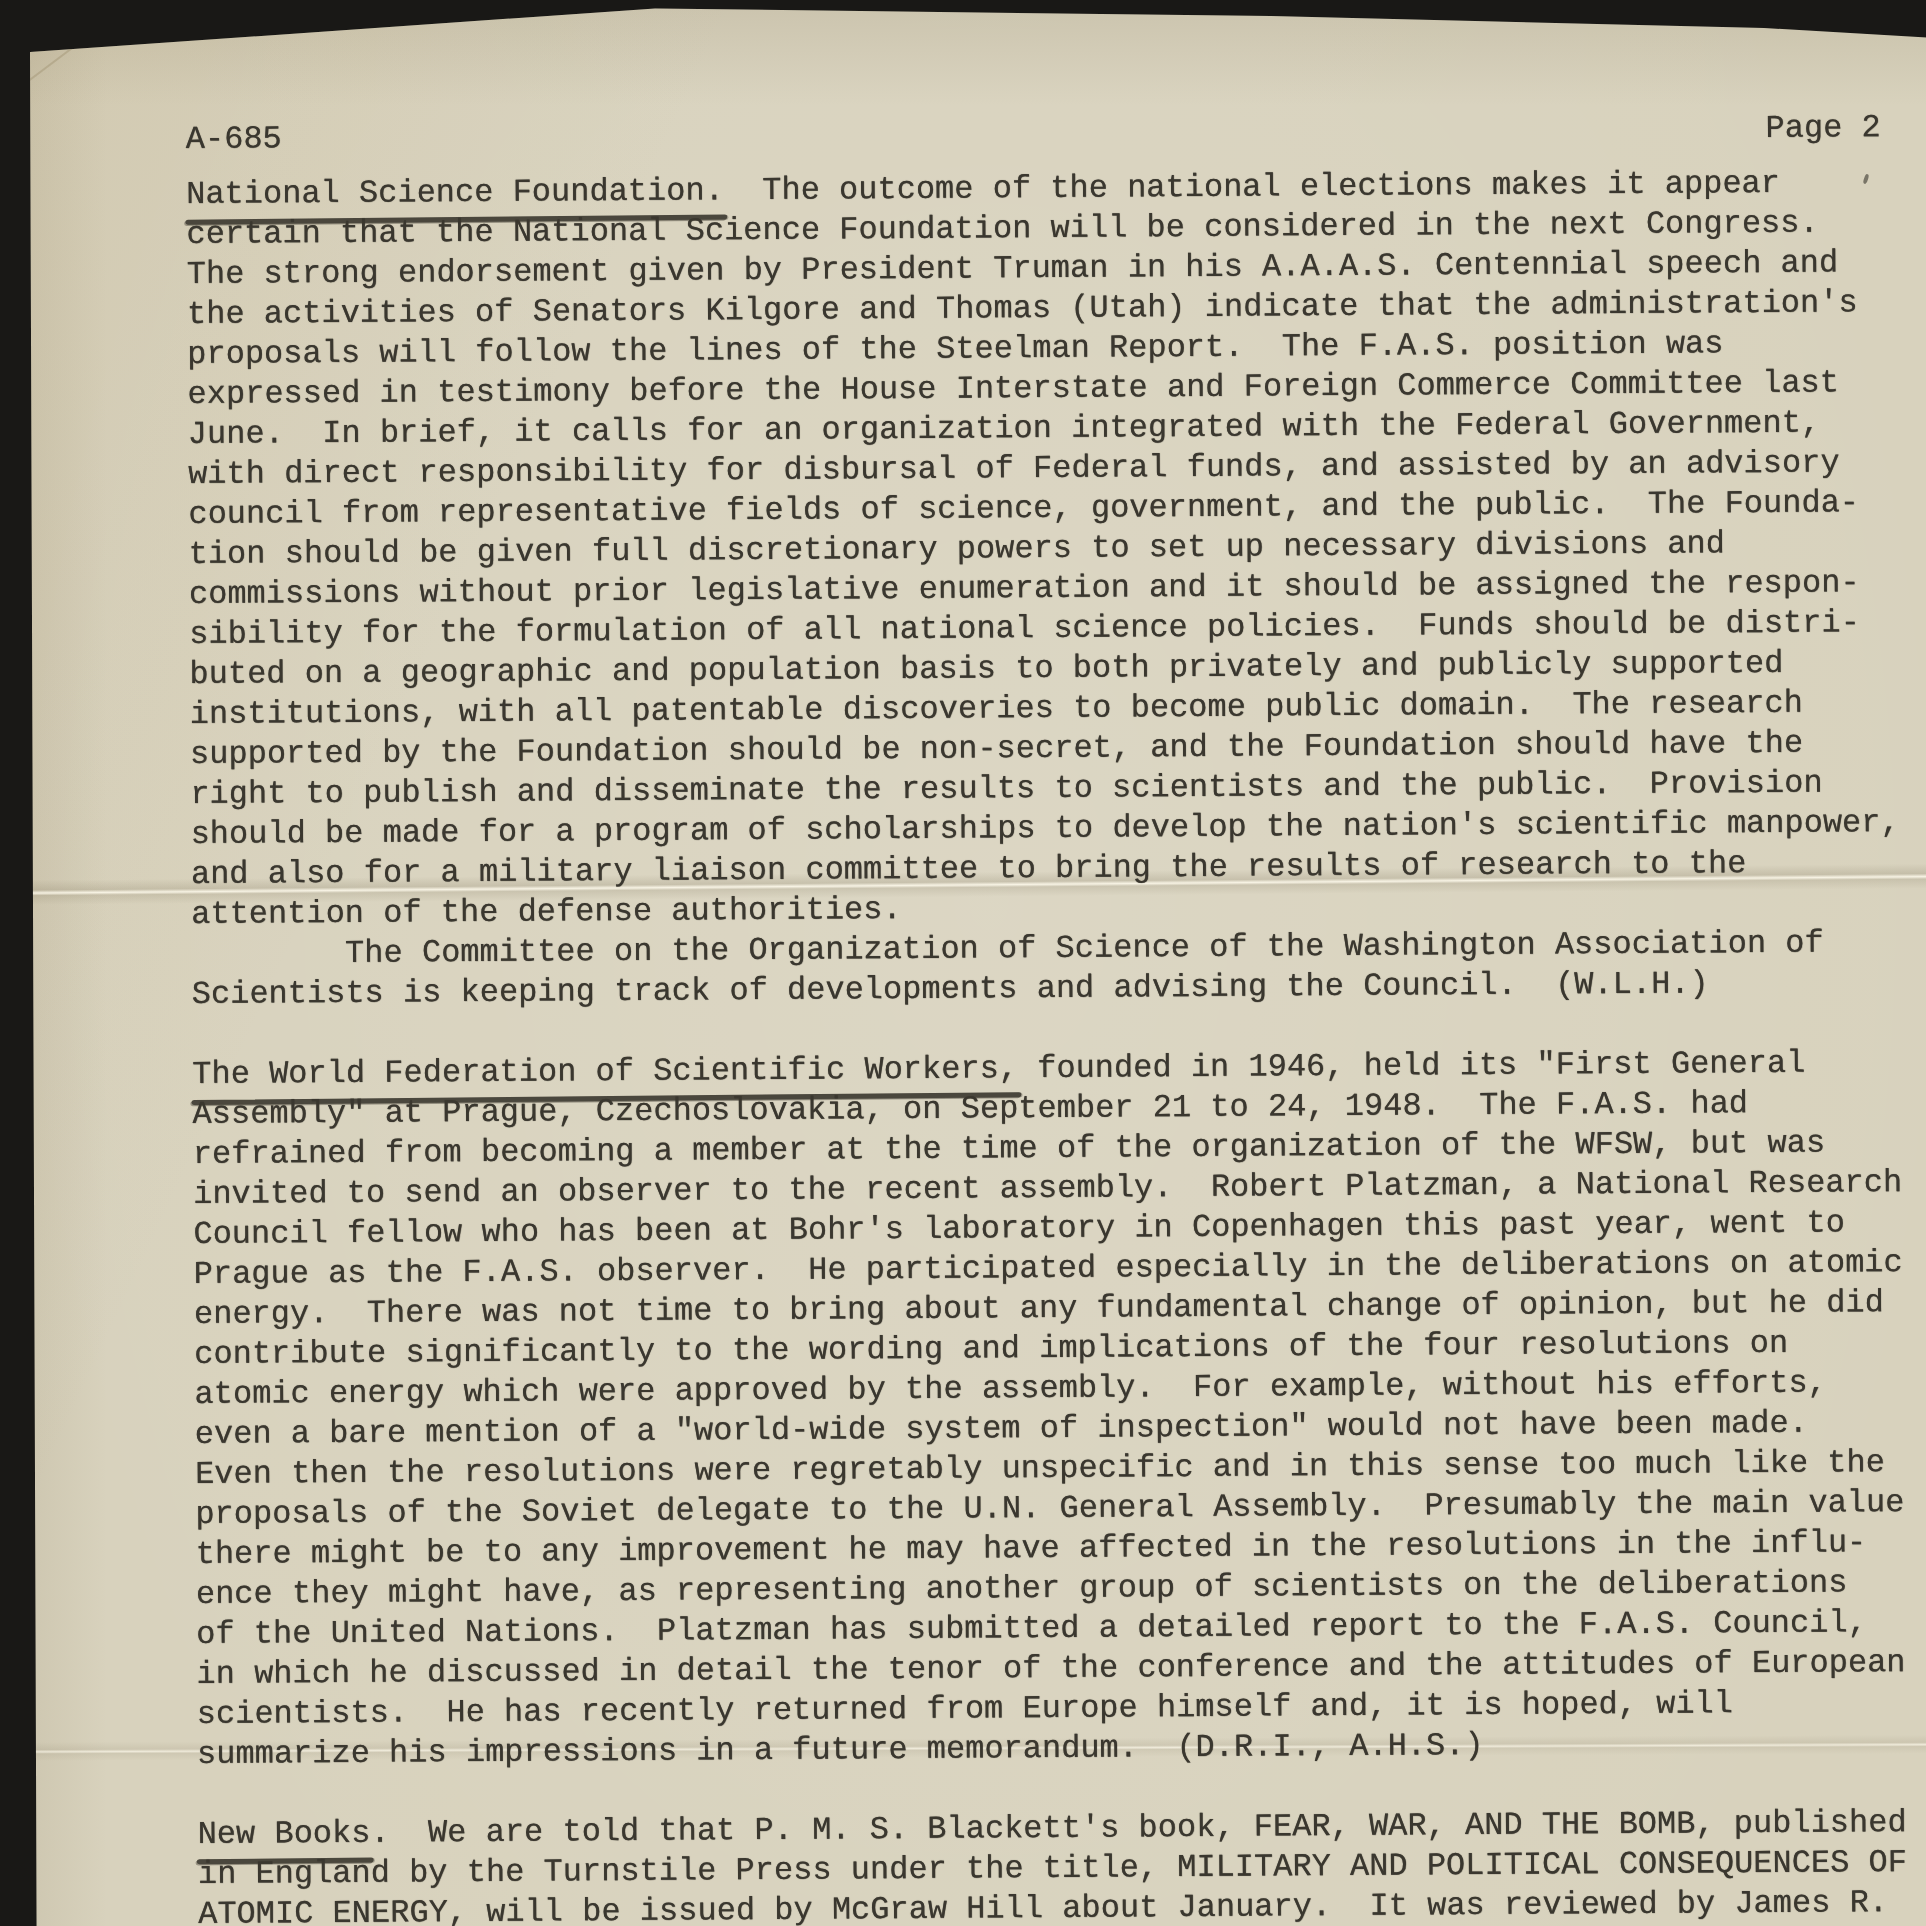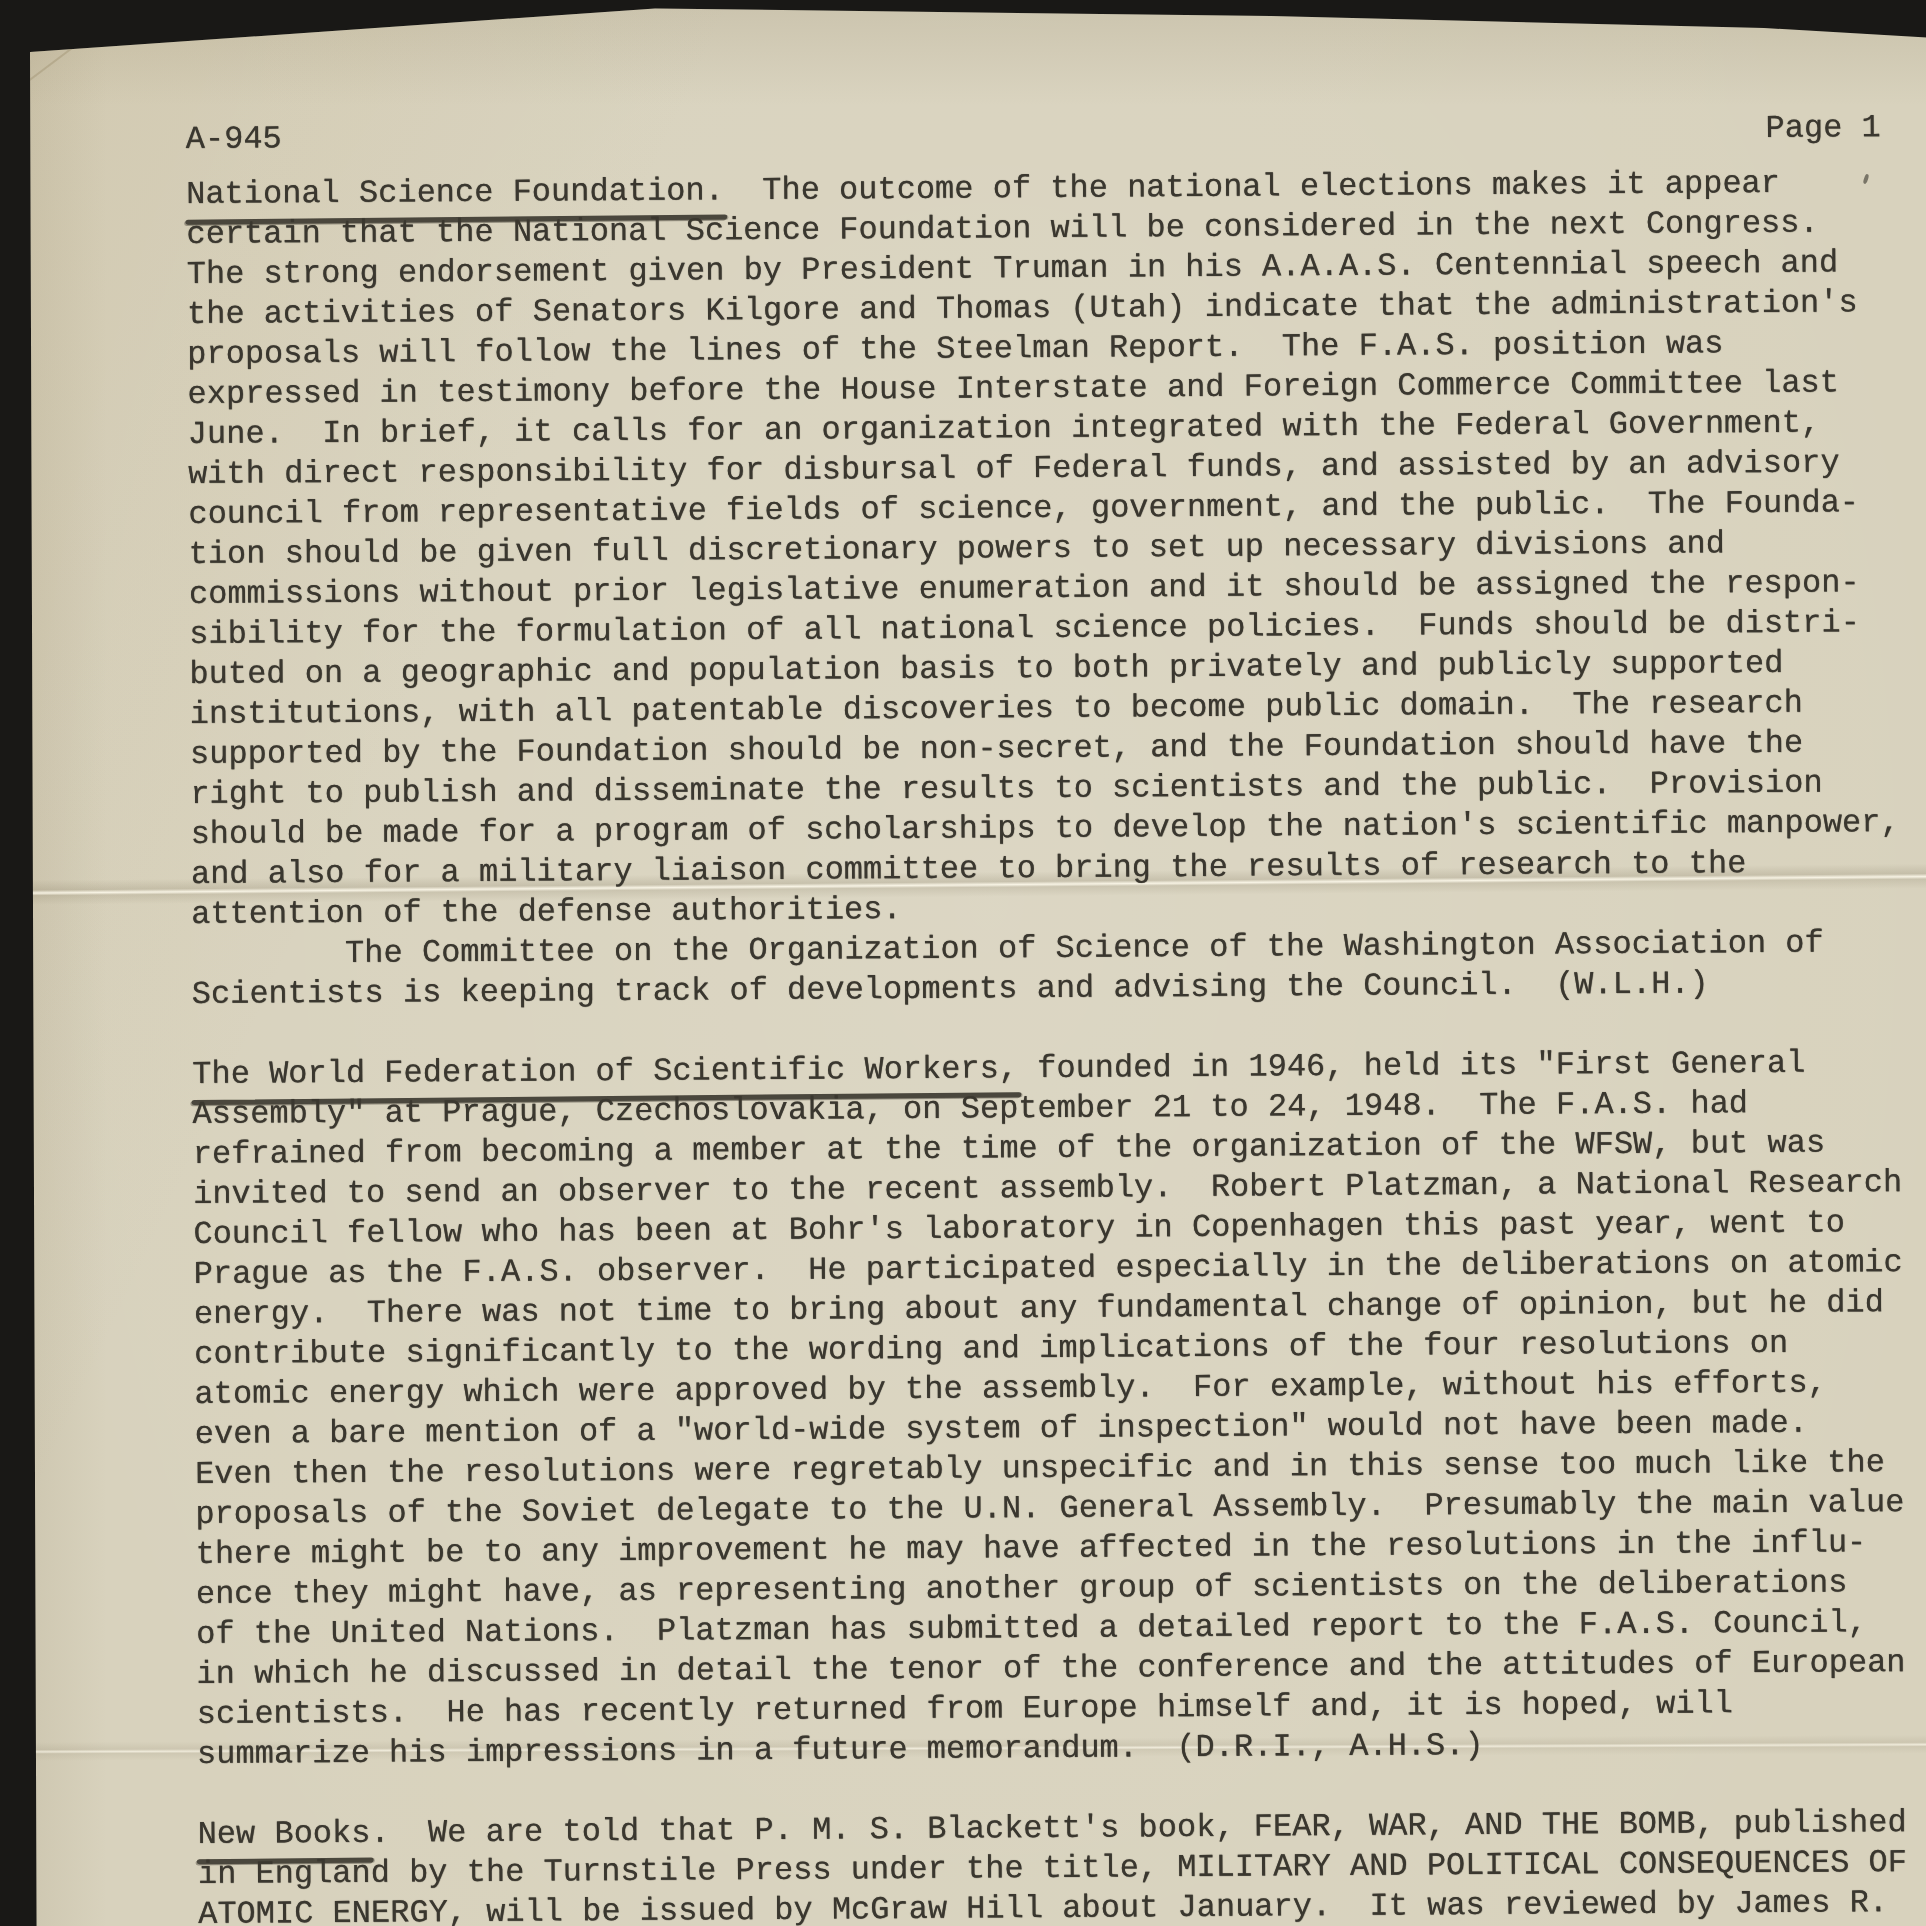--- a/index.html
+++ b/index.html
@@ -84,22 +84,22 @@
   <div class="paper-shade"></div>
   <div class="crease-h1"></div>
   <div class="crease-h2"></div>
 
   <div class="crease-corner"></div>
 
   <div class="stray-mark"></div>
 
   <div class="typed">
     <div class="page-header">
-      <span>A-945</span>
-      <span>Page 1</span>
+      <span>A-685</span>
+      <span>Page 2</span>
     </div>
     <div class="doc-body">
         <div class="block">
           <div class="line"><span class="u">National Science Foundation.</span><span>  The outcome of the national elections makes it appear</span></div>
           <div class="line"><span>certain that the National Science Foundation will be considered in the next Congress.</span></div>
           <div class="line"><span>The strong endorsement given by President Truman in his A.A.A.S. Centennial speech and</span></div>
           <div class="line"><span>the activities of Senators Kilgore and Thomas (Utah) indicate that the administration's</span></div>
           <div class="line"><span>proposals will follow the lines of the Steelman Report.  The F.A.S. position was</span></div>
           <div class="line"><span>expressed in testimony before the House Interstate and Foreign Commerce Committee last</span></div>
           <div class="line"><span>June.  In brief, it calls for an organization integrated with the Federal Government,</span></div>

